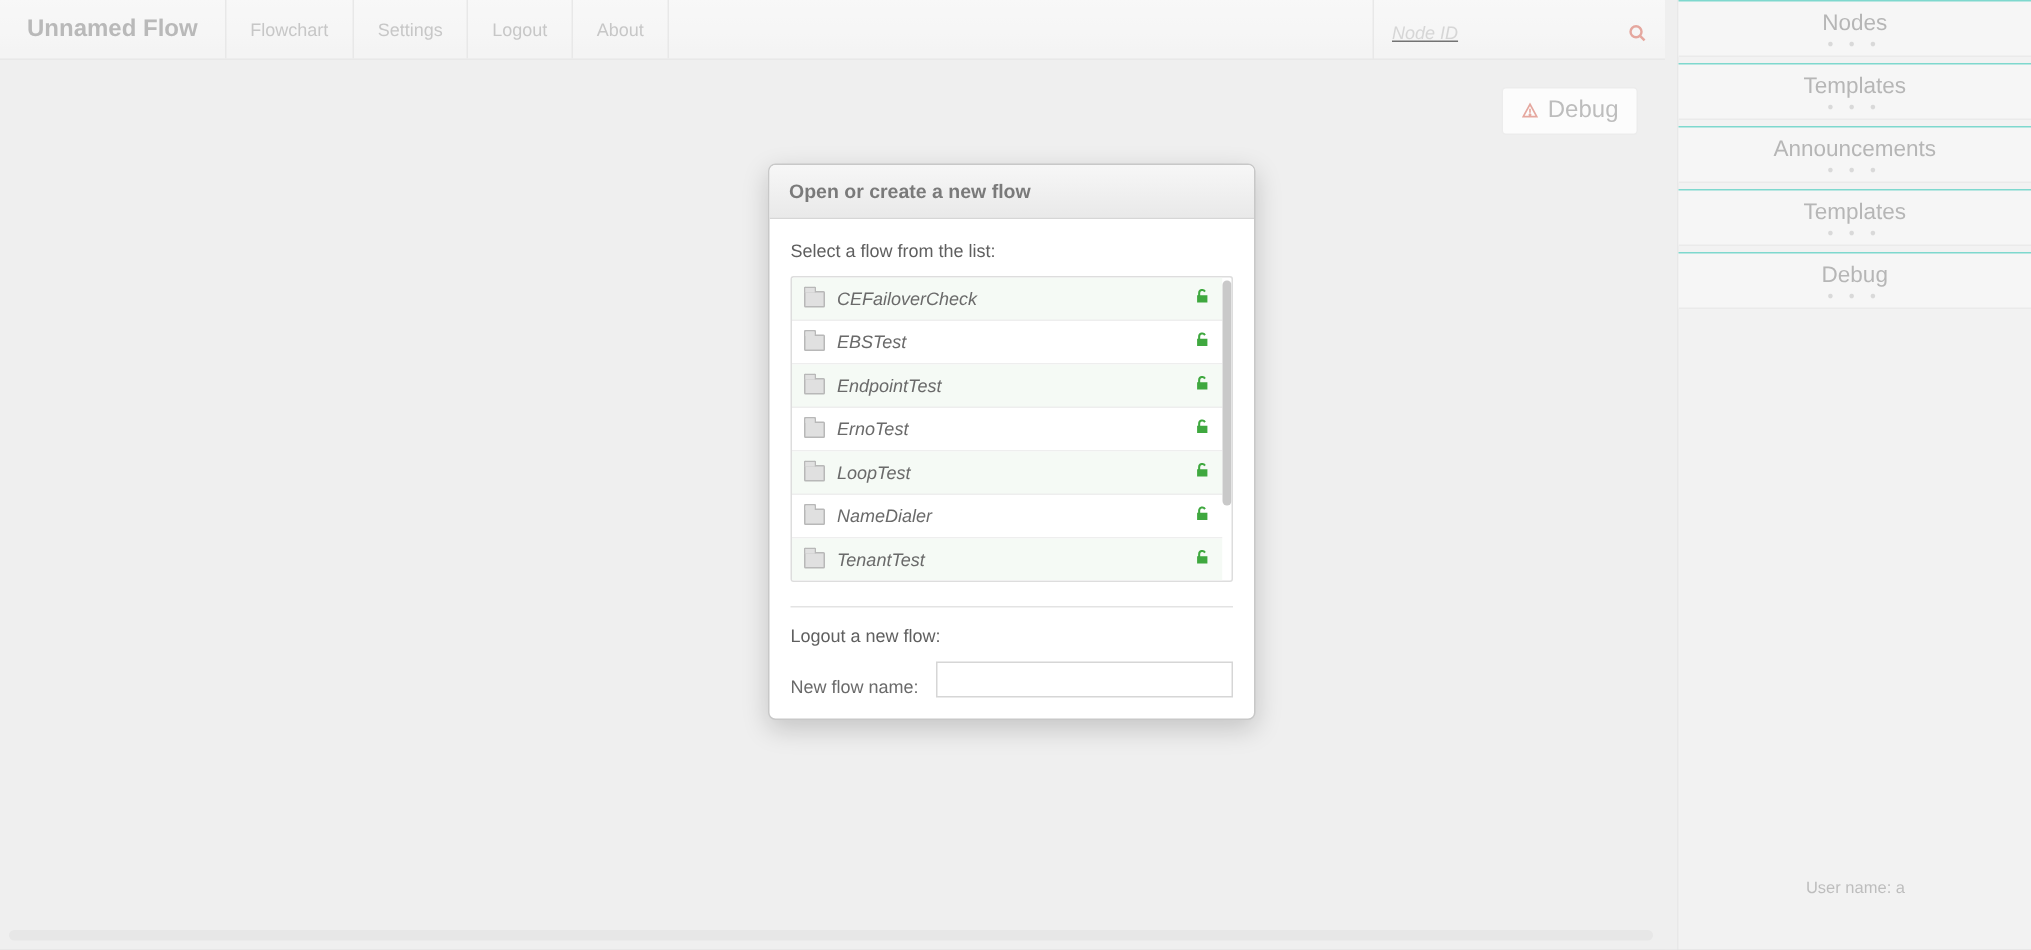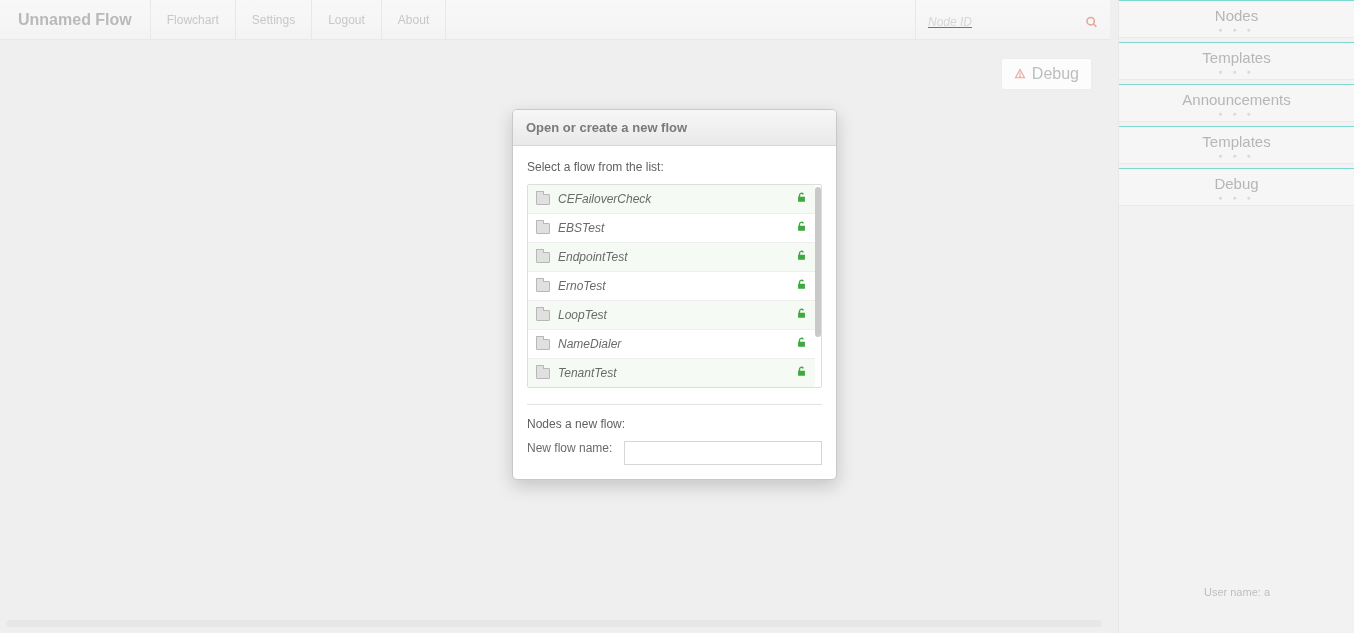--- a/index.html
+++ b/index.html
@@ -227,21 +227,21 @@
     height: 150px;
     background: #c9c9c9;
     border-radius: 3px;
   }
   .divider {
     border-top: 1px solid #e3e3e3;
     margin: 16px 0 12px;
   }
   .form-row {
     display: flex;
-    align-items: flex-start;
+    align-items: flex-end;
     gap: 12px;
     margin-top: 6px;
   }
   .form-label {
     font-size: 12px;
     color: #6a6a6a;
     white-space: nowrap;
   }
   .text-input {
     flex: 1;
@@ -383,20 +383,20 @@
             <span class="lock-icon"><svg width="11" height="11" viewBox="0 0 16 16" fill="currentColor">
                 <path d="M4 7V5a4 4 0 0 1 7.5-2l-1.7 1A2 2 0 0 0 6 5v2h7v7H3V7h1z"></path>
               </svg></span>
           </div>
         </div>
       <div class="list-scrollbar"></div>
     </div>
 
     <div class="divider"></div>
 
-    <div class="section-label">Nodes a new flow:</div>
+    <div class="section-label">Logout a new flow:</div>
 
     <div class="form-row">
       <span class="form-label">New flow name:</span>
       <input class="text-input" value="" style="">
     </div>
   </div>
 </div>
 
 </body></html>

